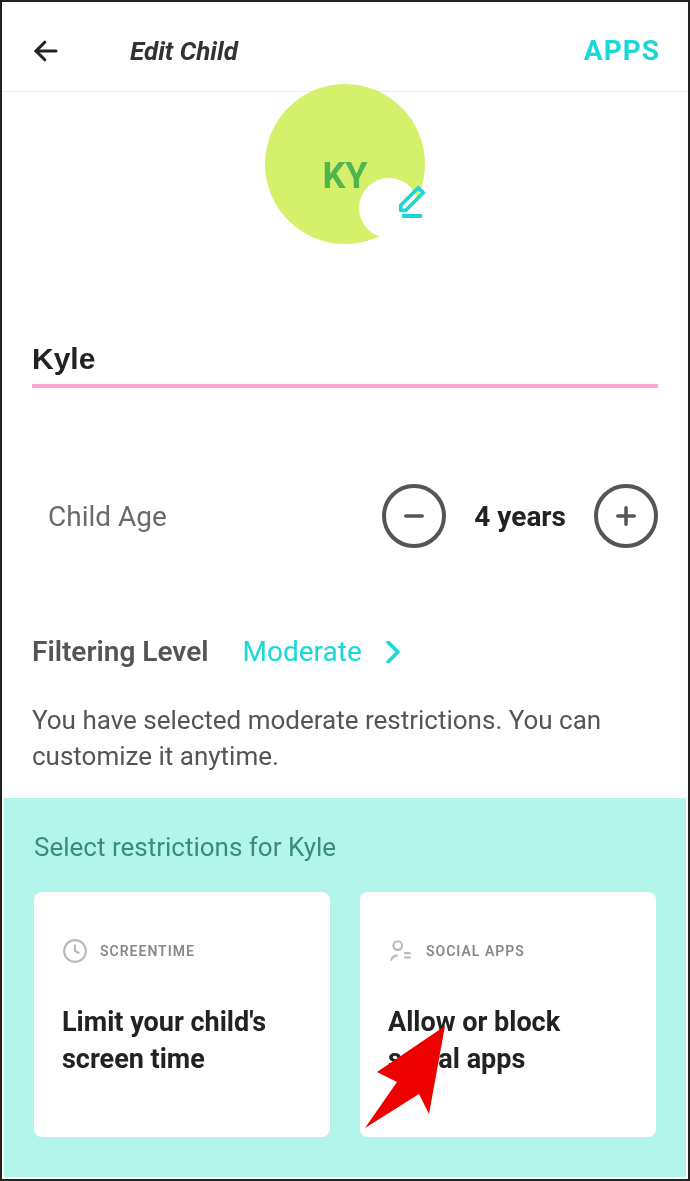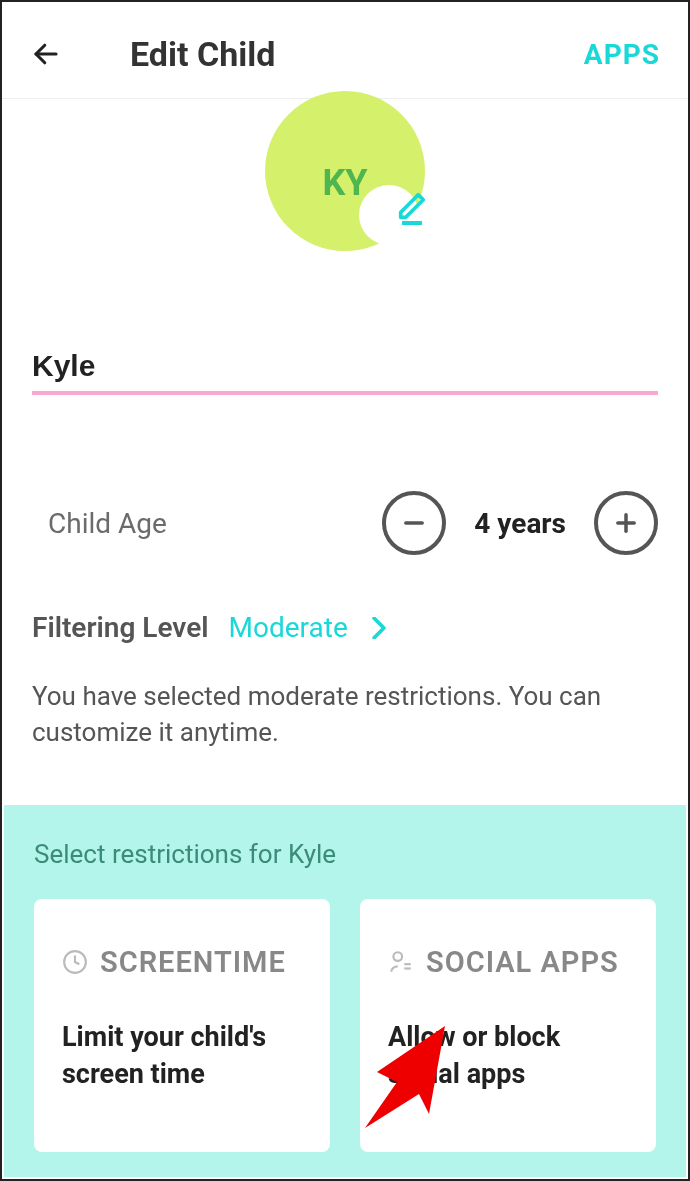--- a/index.html
+++ b/index.html
@@ -1,53 +1,53 @@
 <!DOCTYPE html>
 <html><head>
 <meta charset="utf-8">
 <style>
   * { box-sizing: border-box; margin: 0; padding: 0; }
   html, body { width: 690px; height: 1181px; font-family: -apple-system, BlinkMacSystemFont, "Segoe UI", Roboto, Helvetica, Arial, sans-serif; background: #fff; }
   .frame { width: 690px; height: 1181px; border: 2px solid #222; position: relative; overflow: hidden; background: #fff; }
   
   .header { display: flex; align-items: center; padding: 32px 28px 24px 28px; border-bottom: 1px solid #eee; }
   .back-arrow { width: 32px; height: 32px; display: flex; align-items: center; justify-content: center; cursor: pointer; }
-  .header-title { font-size: 34px; font-weight: 700; color: #333; margin-left: 68px; }
+  .header-title { font-size: 26px; font-weight: 700; color: #333; margin-left: 68px; font-style: italic; }
   .save-btn { margin-left: auto; font-size: 28px; font-weight: 700; color: #1ad8d8; letter-spacing: 1px; cursor: pointer; }
   
   .avatar-wrap { display: flex; justify-content: center; position: relative; margin-top: -8px; }
   .avatar { width: 160px; height: 160px; border-radius: 50%; background: #d5f06a; display: flex; align-items: center; justify-content: center; padding-top: 24px; position: relative; }
   .avatar-text { font-size: 36px; font-weight: 700; color: #4fb64f; }
   .avatar-notch { position: absolute; bottom: 6px; right: 6px; width: 60px; height: 60px; border-radius: 50%; background: #fff; }
   .edit-icon { position: absolute; bottom: 26px; left: calc(50% + 52px); display: flex; flex-direction: column; align-items: center; cursor: pointer; }
   
   .content { padding: 0 30px; }
   
   .name-field { margin-top: 90px; }
   .name-input { font-size: 30px; font-weight: 700; color: #222; border: none; border-bottom: 4px solid #f9a8d4; width: 100%; padding: 8px 0; outline: none; }
   
   .age-row { display: flex; align-items: center; margin-top: 96px; }
   .age-label { font-size: 28px; color: #6b6b6b; margin-left: 16px; }
   .age-controls { margin-left: auto; display: flex; align-items: center; gap: 28px; }
   .stepper-btn { width: 64px; height: 64px; border: 4px solid #555; border-radius: 50%; display: flex; align-items: center; justify-content: center; cursor: pointer; background: #fff; }
   .stepper-btn svg { pointer-events: none; }
   .age-value { font-size: 28px; font-weight: 700; color: #222; }
   
-  .filter-row { display: flex; align-items: center; margin-top: 56px; gap: 20px; }
+  .filter-row { display: flex; align-items: center; margin-top: 87px; gap: 34px; }
   .filter-label { font-size: 28px; font-weight: 600; color: #555; }
   .filter-value { font-size: 28px; font-weight: 400; color: #1ad8d8; display: flex; align-items: center; gap: 24px; cursor: pointer; }
   
   .filter-desc { font-size: 26px; color: #555; margin-top: 34px; line-height: 1.4; }
   
-  .restrictions { background: #b3f5ea; margin-top: 40px; padding: 34px 30px 25px 30px; position: absolute; bottom: 2px; left: 2px; right: 2px; }
+  .restrictions { background: #b3f5ea; margin-top: 40px; padding: 34px 30px 40px 30px; position: absolute; bottom: 2px; left: 2px; right: 2px; }
   .restrictions-title { font-size: 26px; color: #3b8b7a; margin-bottom: 30px; }
   .cards { display: flex; gap: 30px; }
   .card { background: #fff; border-radius: 8px; padding: 46px 28px 60px 28px; flex: 1; cursor: pointer; }
   .card-head { display: flex; align-items: center; gap: 12px; margin-bottom: 40px; }
-  .card-head-text { font-size: 29px; font-weight: 600; color: #888; letter-spacing: 1px; }
+  .card-head-text { font-size: 14px; font-weight: 600; color: #888; letter-spacing: 1px; }
   .card-body { font-size: 27px; font-weight: 700; color: #222; line-height: 1.35; }
   
   .arrow-annotation { position: absolute; left: 325px; top: 1000px; pointer-events: none; }
 </style>
 </head>
 <body>
 
 <div class="frame">
 
   <div class="header">

